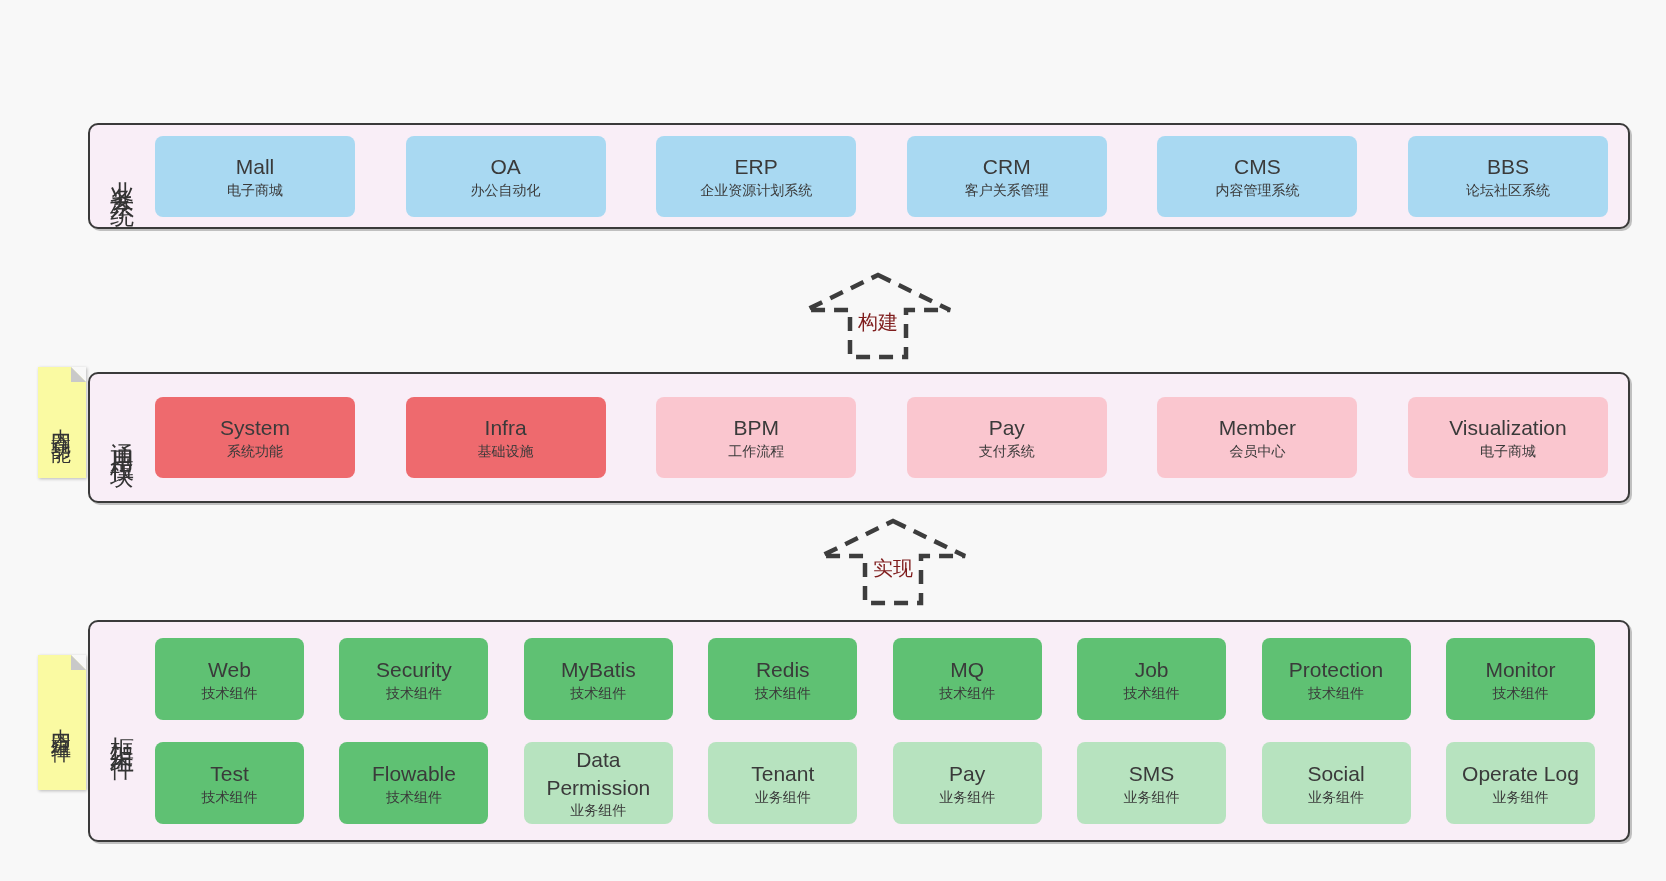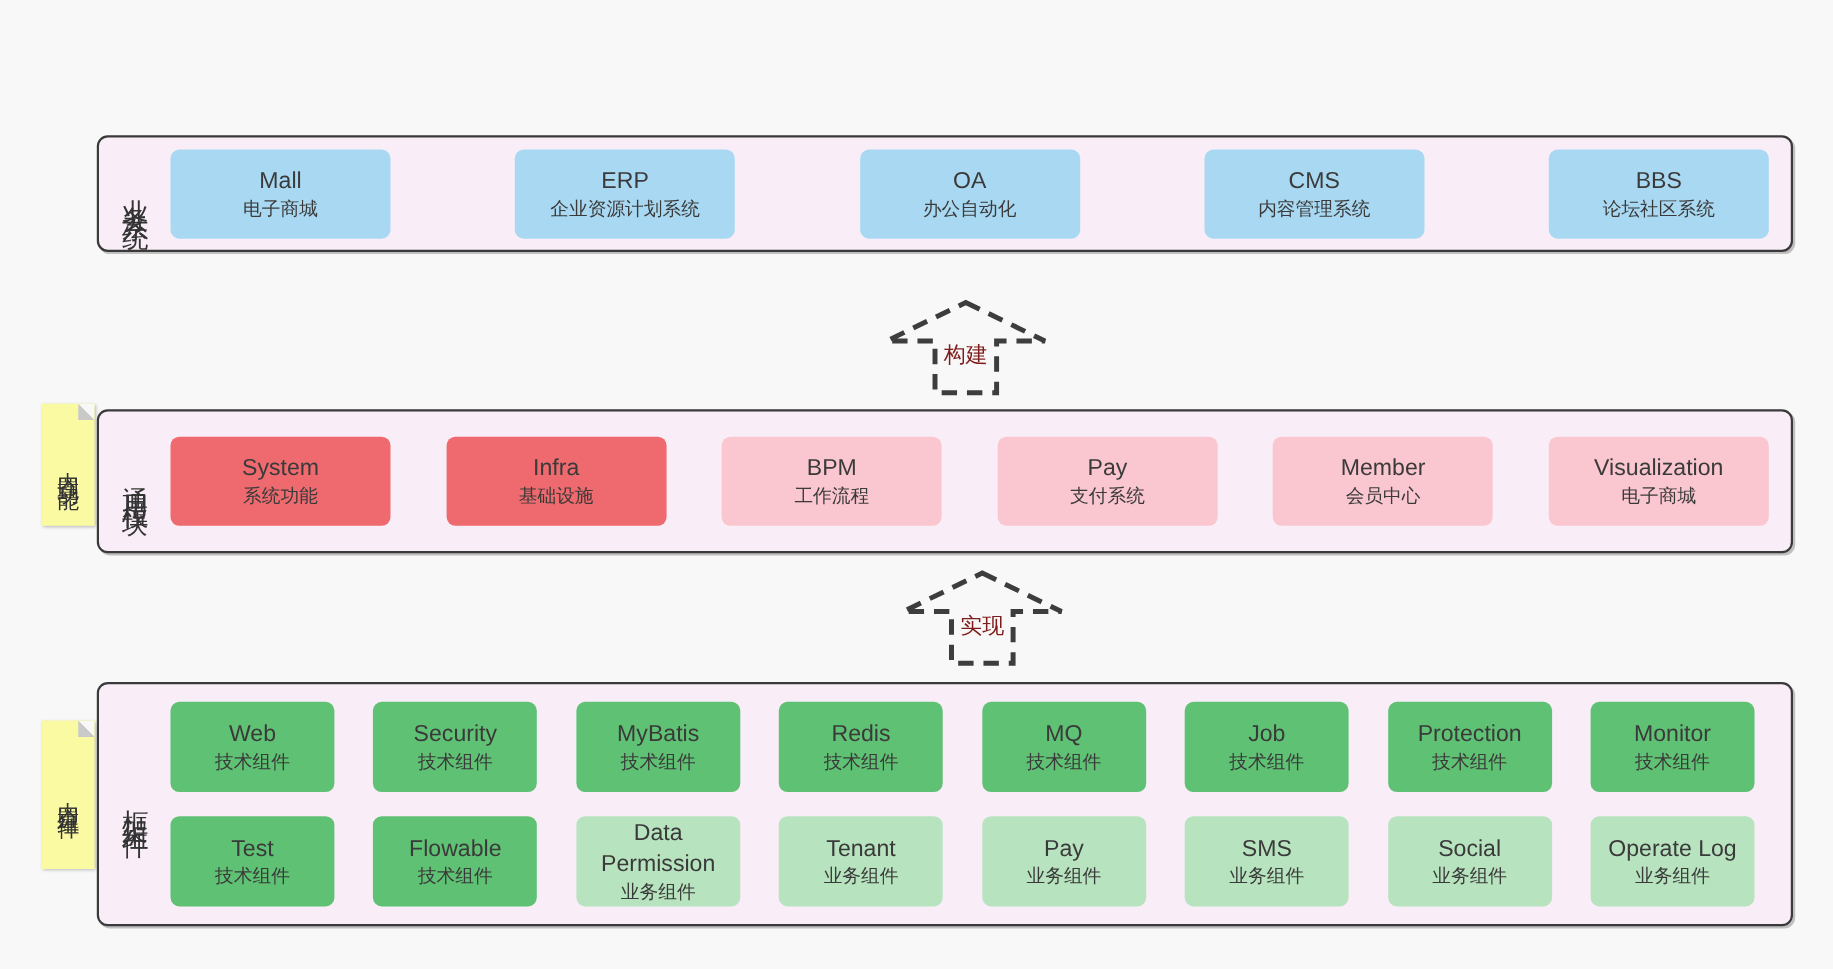--- a/index.html
+++ b/index.html
@@ -47,21 +47,21 @@
   
   .box{
     border-radius:8px;
     display:flex;flex-direction:column;align-items:center;justify-content:center;
     text-align:center;line-height:1.32;
     box-sizing:border-box;padding:2px 4px;
   }
   .box-lg{width:200px;height:81px;}
   .box-sm{width:149px;height:82px;}
   .box-title{font-size:21px;}
-  .box-sub{font-size:17px;}
+  .box-sub{font-size:14px;}
   .blue{background:#a9d9f2;}
   .red{background:#ee6a6e;}
   .pink{background:#fac6cf;}
   .green{background:#5fc173;}
   .lightgreen{background:#b7e3bf;}
 
   
   .sticky{
     position:absolute;left:38px;width:48px;
     background:#fafaa2;
@@ -100,26 +100,30 @@
 <div class="stage">
 
   <div class="band band-1">
     <div class="v-label">业务系统</div>
     <div class="band-content">
       <div class="box box-lg blue">
         <div class="box-title">Mall</div>
         <div class="box-sub">电子商城</div>
       </div>
       <div class="box box-lg blue">
+        <div class="box-title">OA</div>
+        <div class="box-sub">办公自动化</div>
+      </div>
+      <div class="box box-lg blue">
         <div class="box-title">ERP</div>
         <div class="box-sub">企业资源计划系统</div>
       </div>
       <div class="box box-lg blue">
-        <div class="box-title">OA</div>
-        <div class="box-sub">办公自动化</div>
+        <div class="box-title">CRM</div>
+        <div class="box-sub">客户关系管理</div>
       </div>
       <div class="box box-lg blue">
         <div class="box-title">CMS</div>
         <div class="box-sub">内容管理系统</div>
       </div>
       <div class="box box-lg blue">
         <div class="box-title">BBS</div>
         <div class="box-sub">论坛社区系统</div>
       </div>
     </div>

